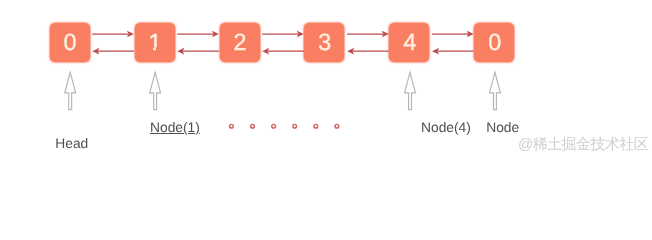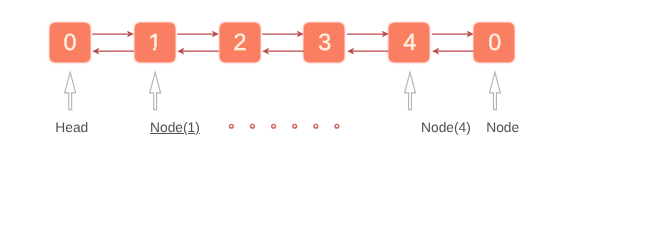--- a/index.html
+++ b/index.html
@@ -105,18 +105,19 @@
     <g>
       <circle class="dot" cx="231.4" cy="126.2" r="1.85"></circle>
       <circle class="dot" cx="252.5" cy="126.2" r="1.85"></circle>
       <circle class="dot" cx="273.6" cy="126.2" r="1.85"></circle>
       <circle class="dot" cx="294.7" cy="126.2" r="1.85"></circle>
       <circle class="dot" cx="315.8" cy="126.2" r="1.85"></circle>
       <circle class="dot" cx="336.9" cy="126.2" r="1.85"></circle>
     </g>
   </svg>
 
-  <div class="lbl" id="lbl0" style="left: 55.3078px;">Head</div>
+  <div class="lbl" id="lbl0" style="left: 55.3078px; margin-top: 16px;">Head</div>
   <div class="lbl" id="lbl1" style="left: 150px; text-decoration: underline;">Node(1)</div>
   <div class="lbl" id="lbl2" style="left: 409px; padding-left: 12px;">Node(4)</div>
   <div class="lbl" id="lbl3" style="left: 486.198px;">Node</div>
 
+  <div class="wm">@稀土掘金技术社区</div>
 </div>
 
 </body></html>

